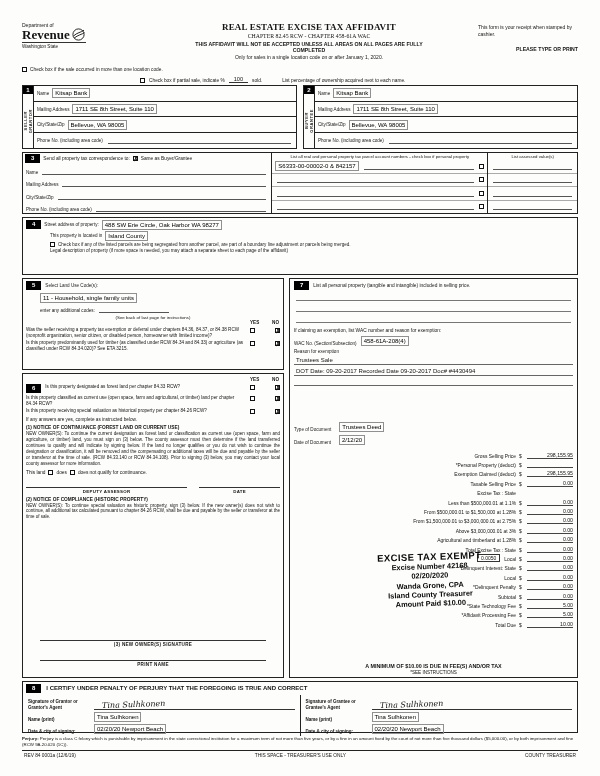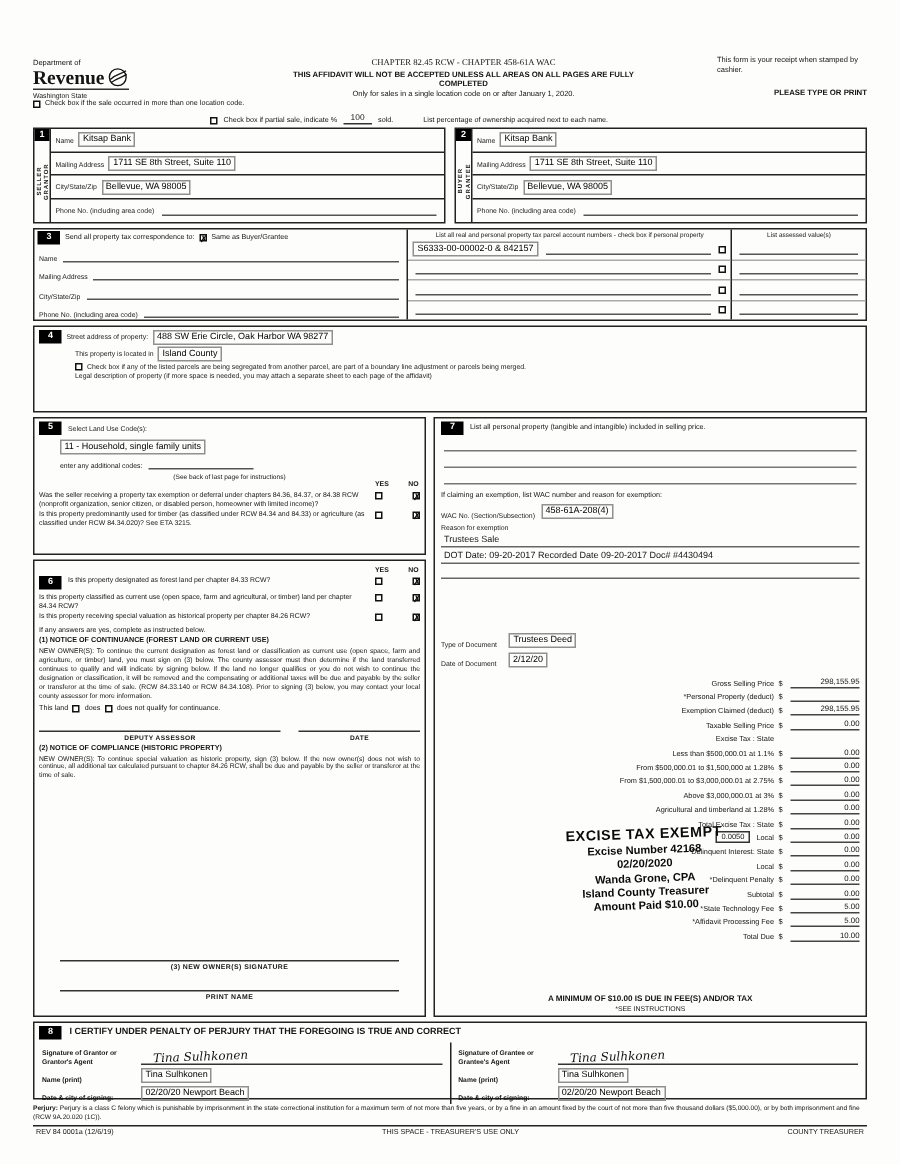--- a/index.html
+++ b/index.html
@@ -4,21 +4,21 @@
 <style>
   * { margin:0; padding:0; box-sizing:border-box; }
   html,body { background:#ffffff; }
   .page {
     width:600px; height:776px; margin:0 auto; position:relative;
     background:#fdfdfb; color:#141414;
     font-family:"Liberation Sans", sans-serif; font-size:5px;
     padding:22px 22px 6px 22px; overflow:hidden;
   }
   
-  .header { display:flex; align-items:flex-end; height:44px;gap:44px; }
+  .header { display:flex; align-items:flex-start; height:44px;gap:44px; }
   .logo { width:118px; }
   .logo-small { font-size:5px; }
   .logo-rev { font-size:13px; font-weight:bold; font-family:"Liberation Serif",serif; display:flex; align-items:center; gap:2px; line-height:13px;}
   .logo-sub { font-size:4.6px; border-top:1px solid #333; width:64px; padding-top:1px; margin-top:1px;}
   .titleblock { flex:1; text-align:center; }
   .title { font-size:9px; font-weight:bold; font-family:"Liberation Serif",serif; letter-spacing:.2px; }
   .chapter { font-size:5.8px; font-family:"Liberation Serif",serif; margin-top:1px; }
   .warning { font-size:5.2px; font-weight:bold; margin-top:2px; }
   .onlynote { font-size:5px; margin-top:1px; }
   .receipt { width:100px; font-size:5px; padding-top:2px; line-height:1.3; }
@@ -135,20 +135,21 @@
         <span>Revenue</span>
         <svg width="13" height="13" viewBox="0 0 13 13">
           <circle cx="6.5" cy="6.5" r="5.6" fill="none" stroke="#111" stroke-width="0.9"></circle>
           <path d="M1.5 8 C5 4.5, 9 4.5, 12 2.2" stroke="#111" fill="none" stroke-width="0.9"></path>
           <path d="M2.2 10 C6 7, 10 6.4, 12.4 4.6" stroke="#111" fill="none" stroke-width="0.9"></path>
         </svg>
       </div>
       <div class="logo-sub">Washington State</div>
     </div>
     <div class="titleblock">
+      <div class="title">REAL ESTATE EXCISE TAX AFFIDAVIT</div>
       <div class="chapter">CHAPTER 82.45 RCW - CHAPTER 458-61A WAC</div>
       <div class="warning">THIS AFFIDAVIT WILL NOT BE ACCEPTED UNLESS ALL AREAS ON ALL PAGES ARE FULLY COMPLETED</div>
       <div class="onlynote">Only for sales in a single location code on or after January 1, 2020.</div>
     </div>
     <div class="receipt">
       <div>This form is your receipt when stamped by cashier.</div>
       <div class="typeprint">PLEASE TYPE OR PRINT</div>
     </div>
   </div>
 

